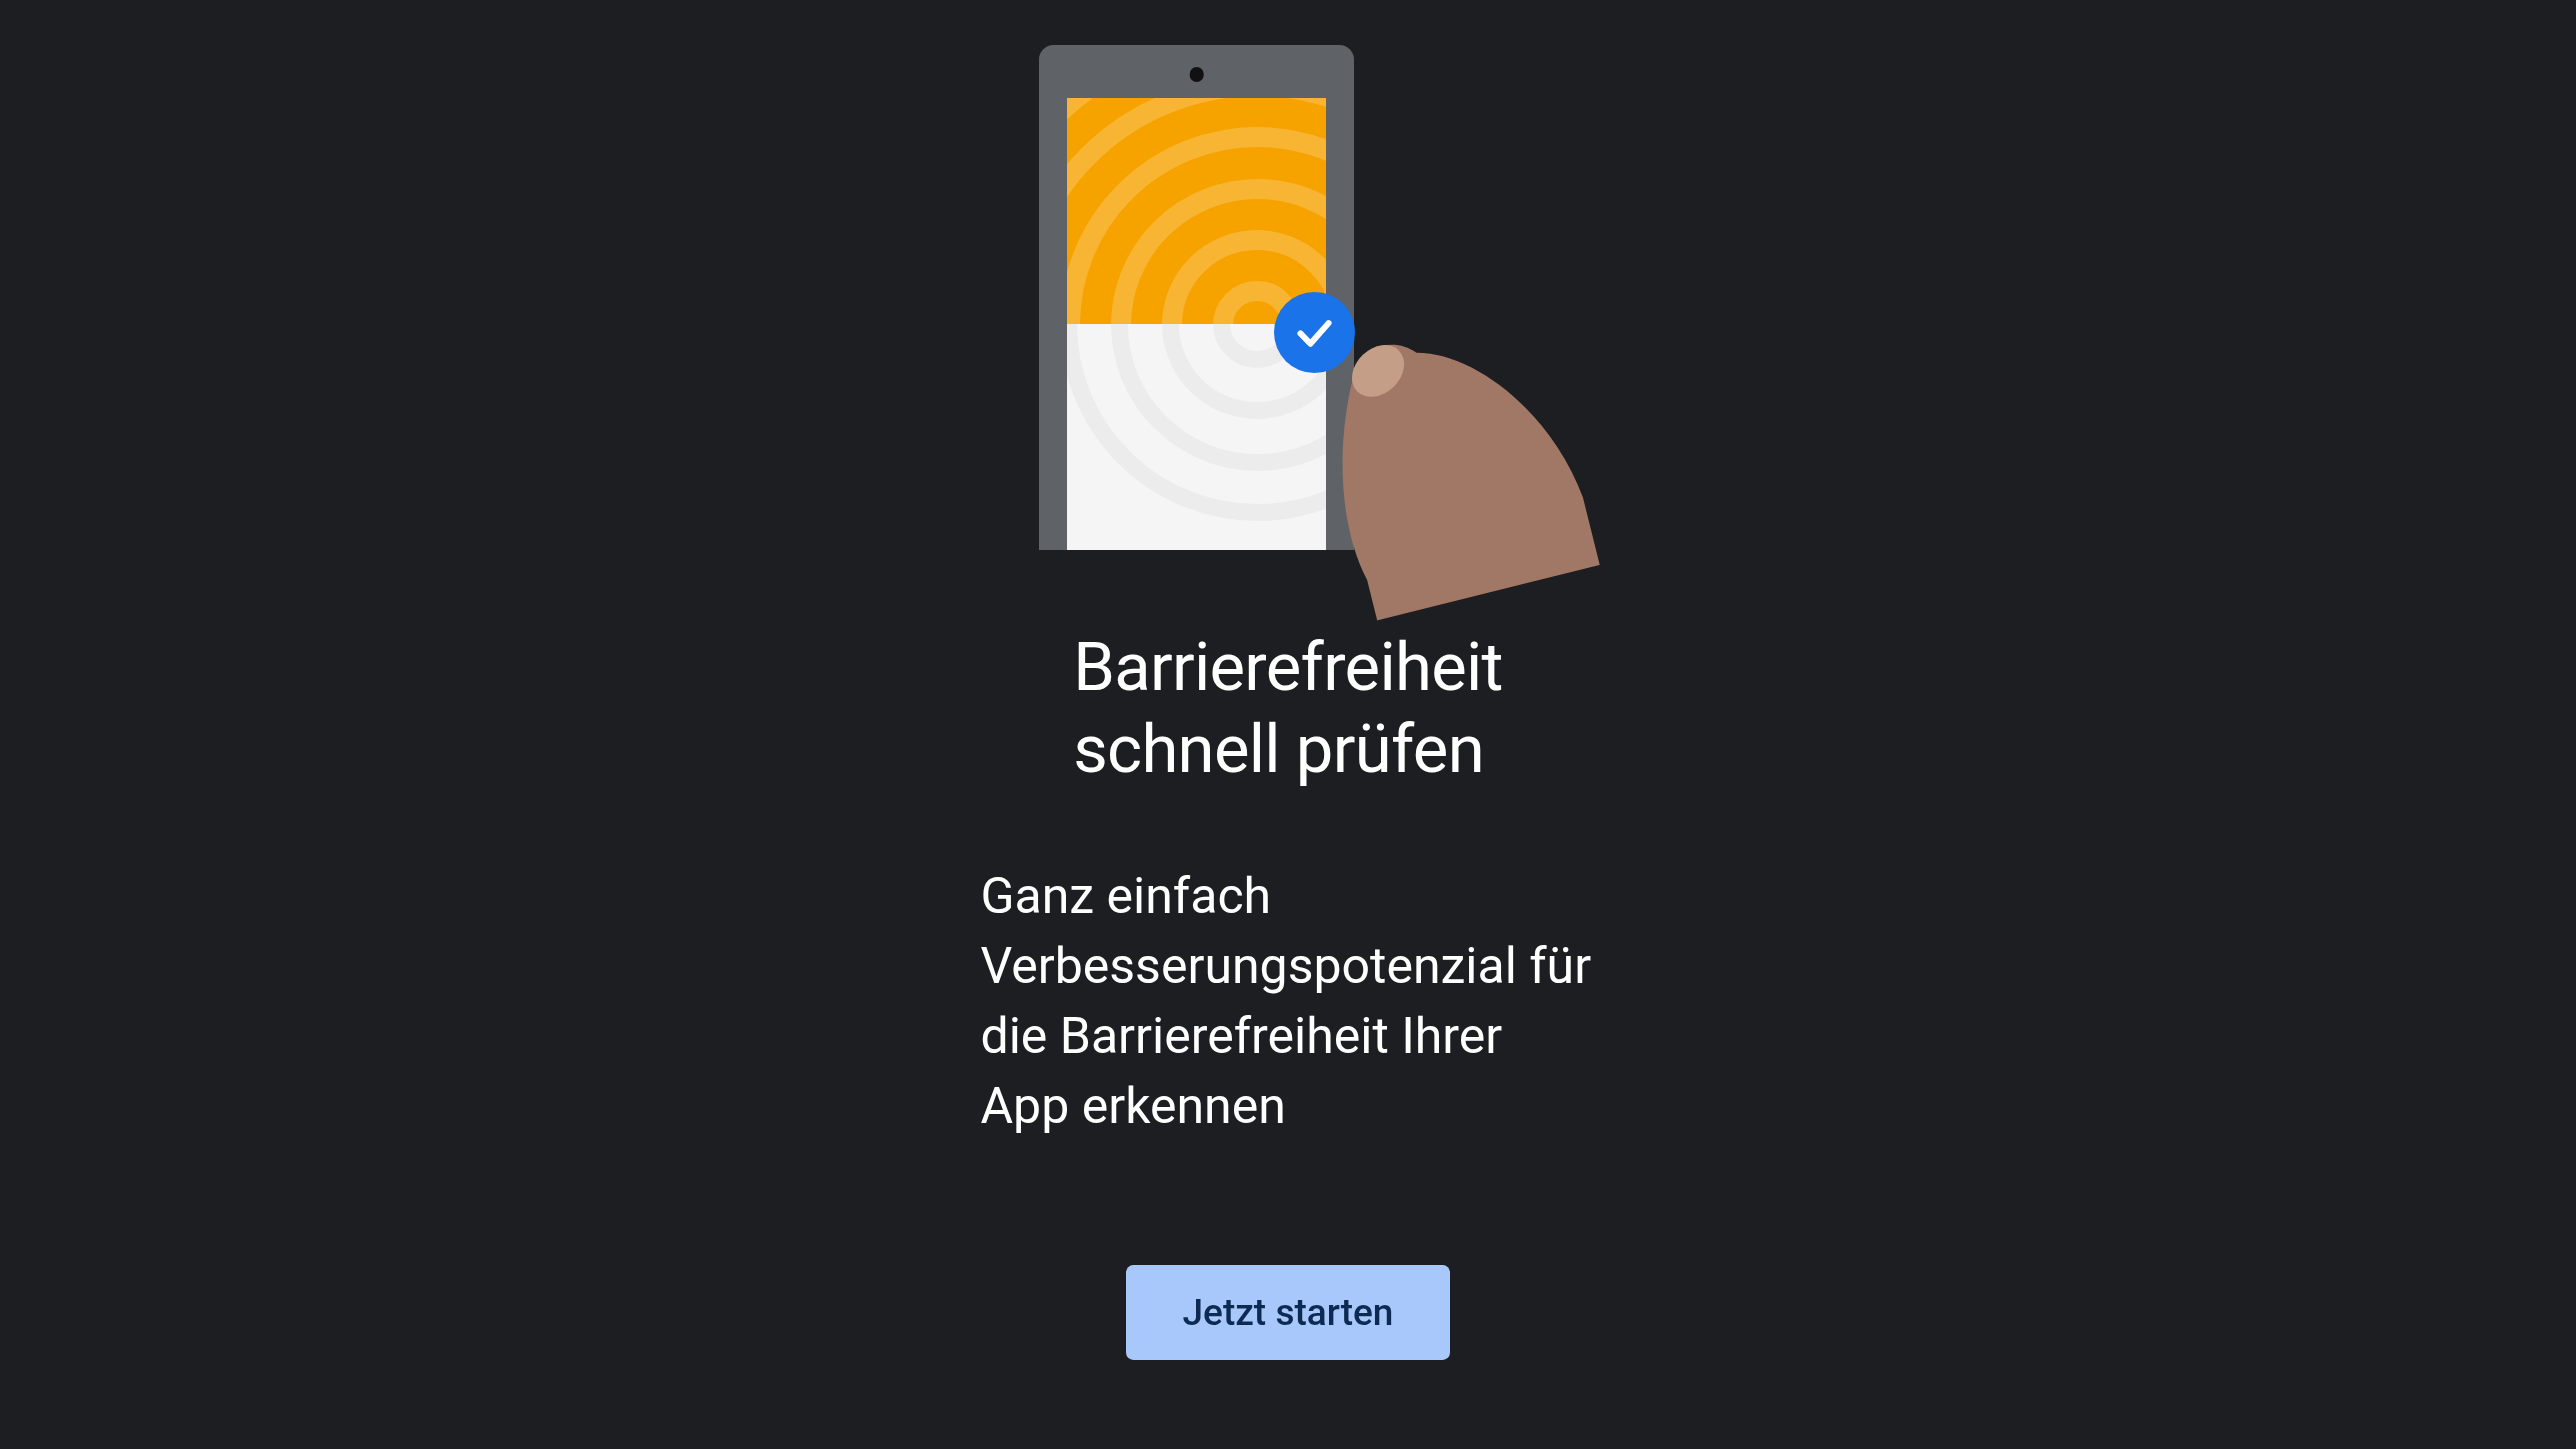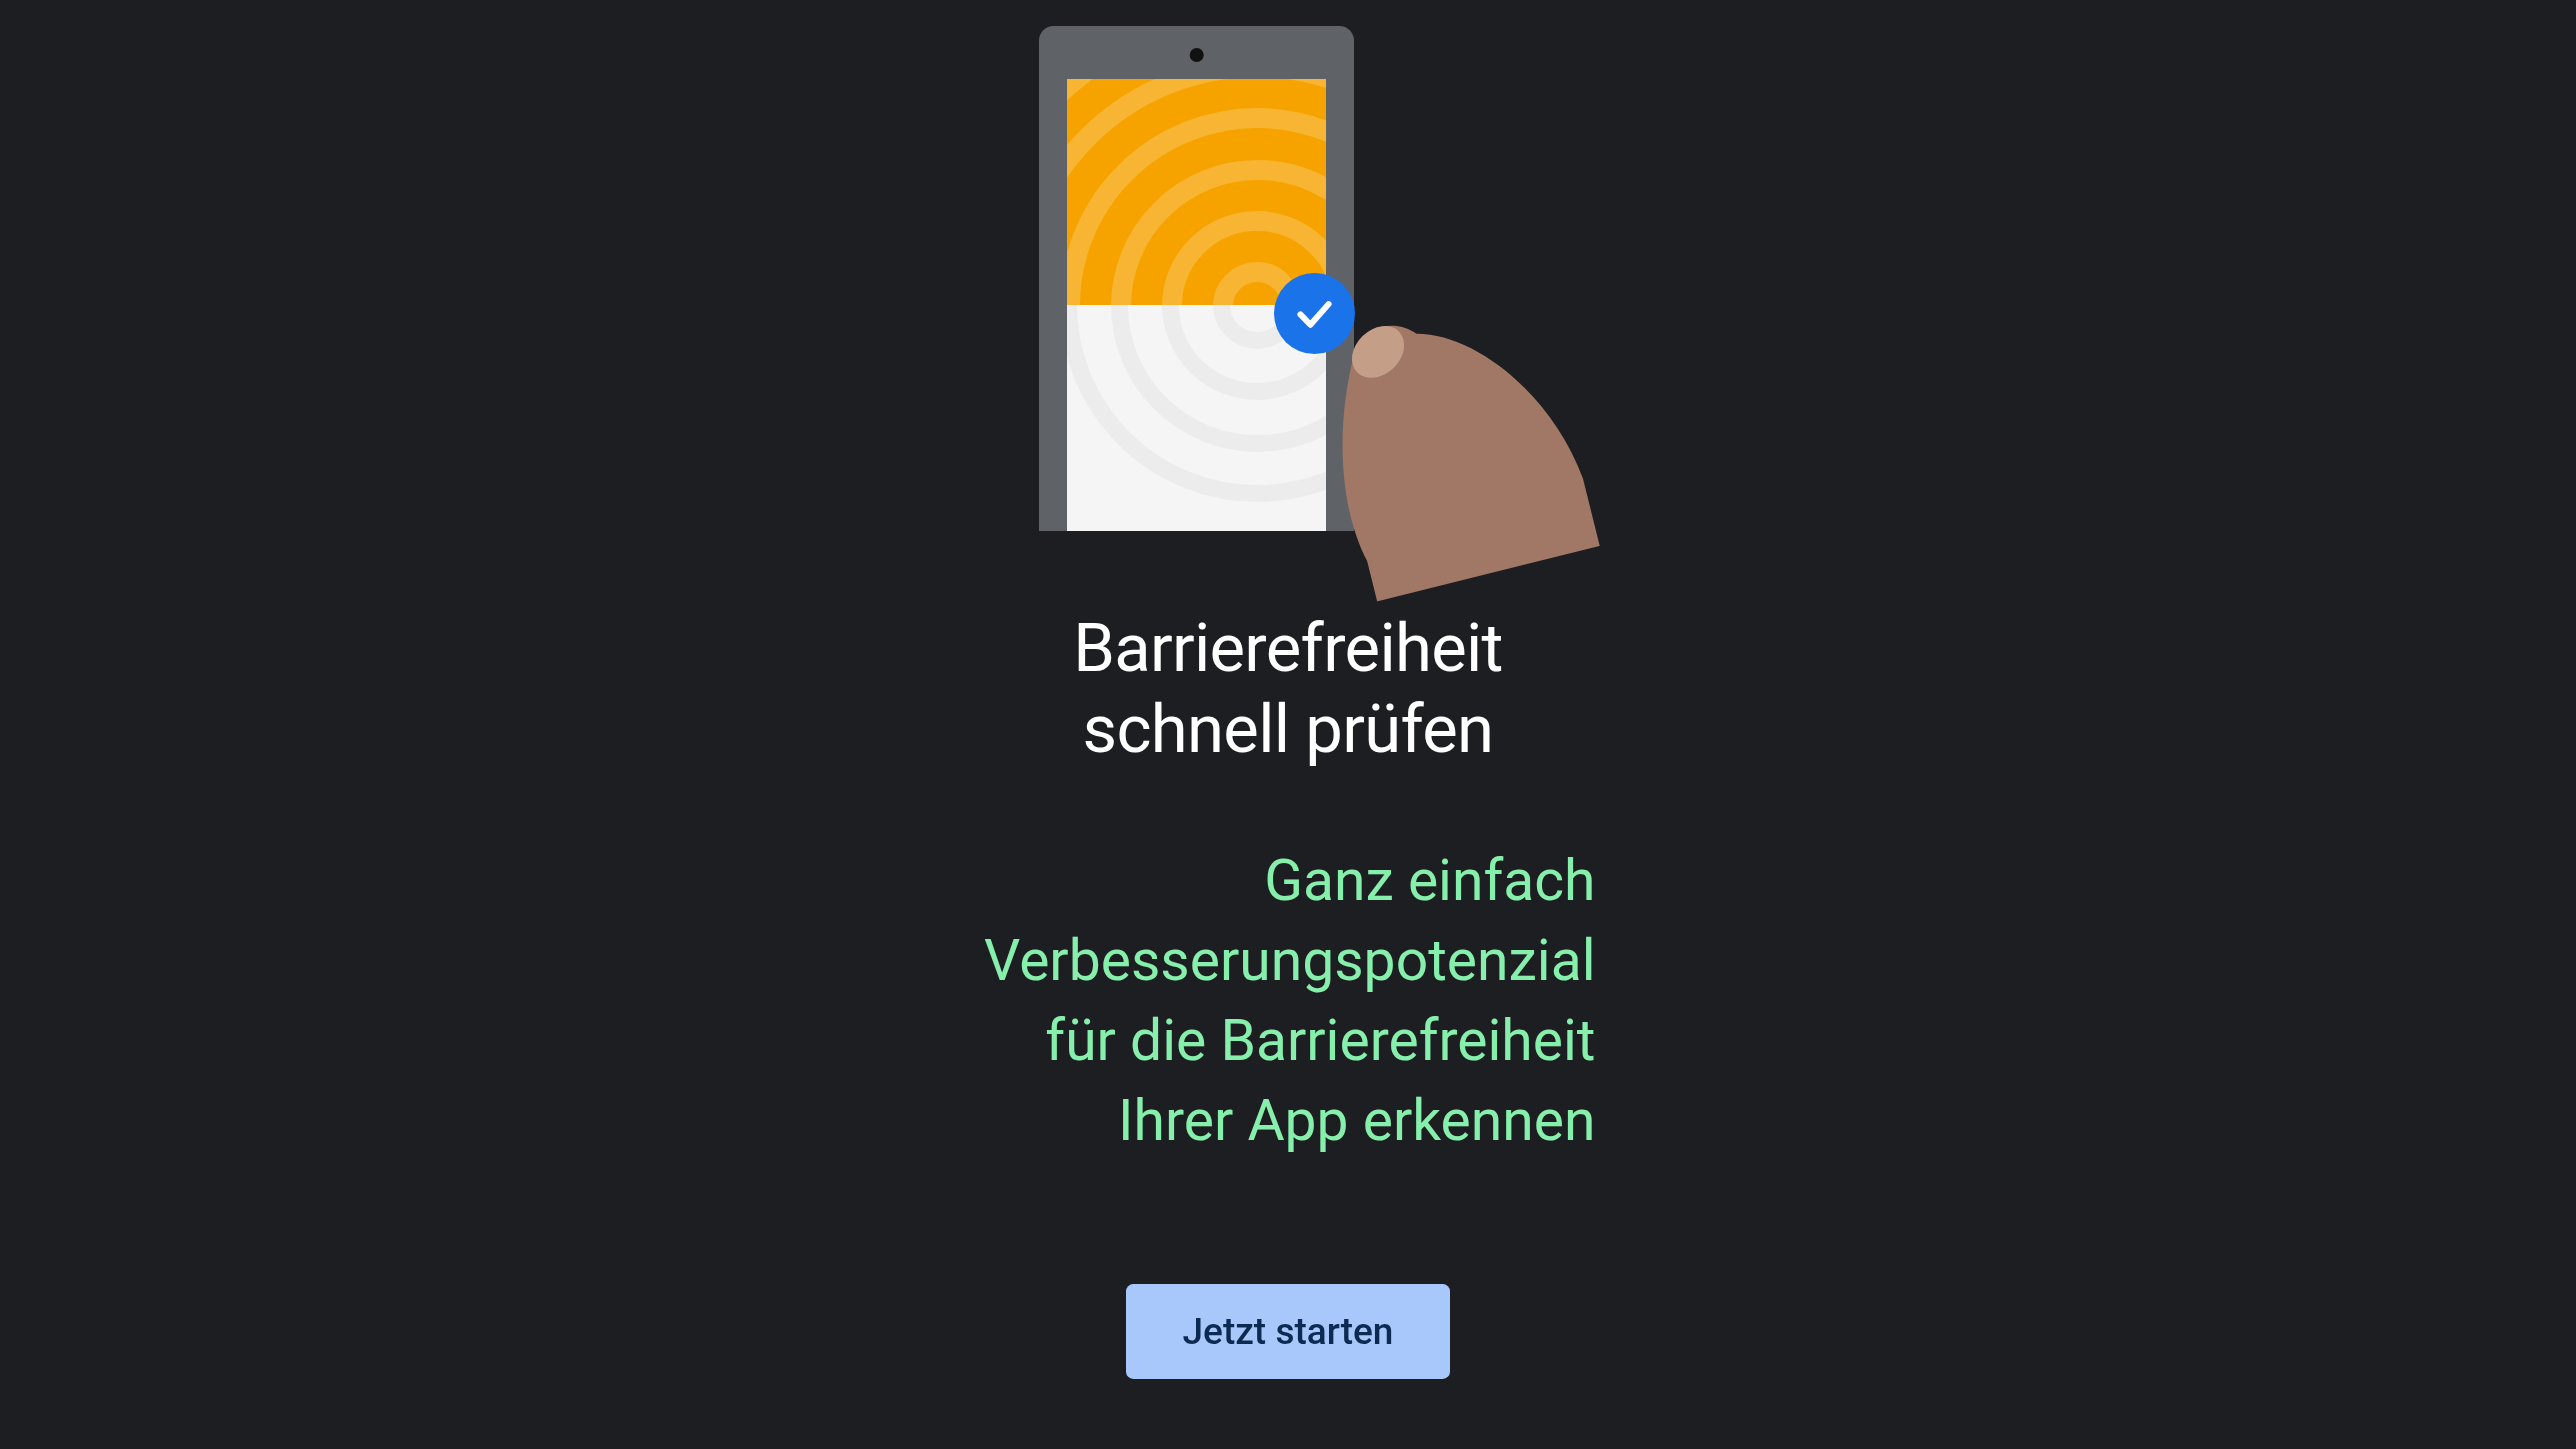--- a/index.html
+++ b/index.html
@@ -107,32 +107,31 @@
       height: 278px;
       left: 252px;
       top: 278px;
       transform: rotate(-14deg);
     }
     .headline {
       margin-top: 84px;
       font-size: 67px;
       font-weight: 400;
       line-height: 1.22;
-      text-align: center;
       color: #ffffff;
       letter-spacing: -0.7px;
       white-space: pre-line;
     }
     .subtext {
       margin-top: 70px;
-      font-size: 57px;
+      font-size: 50px;
       font-weight: 400;
       line-height: 1.4;
-      text-align: right;
-      color: #86efac;
+      text-align: left;
+      color: #ffffff;
       width: 615px;
     }
     .cta {
       margin-top: 124px;
       background: #a8c7fa;
       color: #0c2a52;
       border: none;
       border-radius: 7.3px;
       padding: 26px 57px;
       font-size: 37px;

